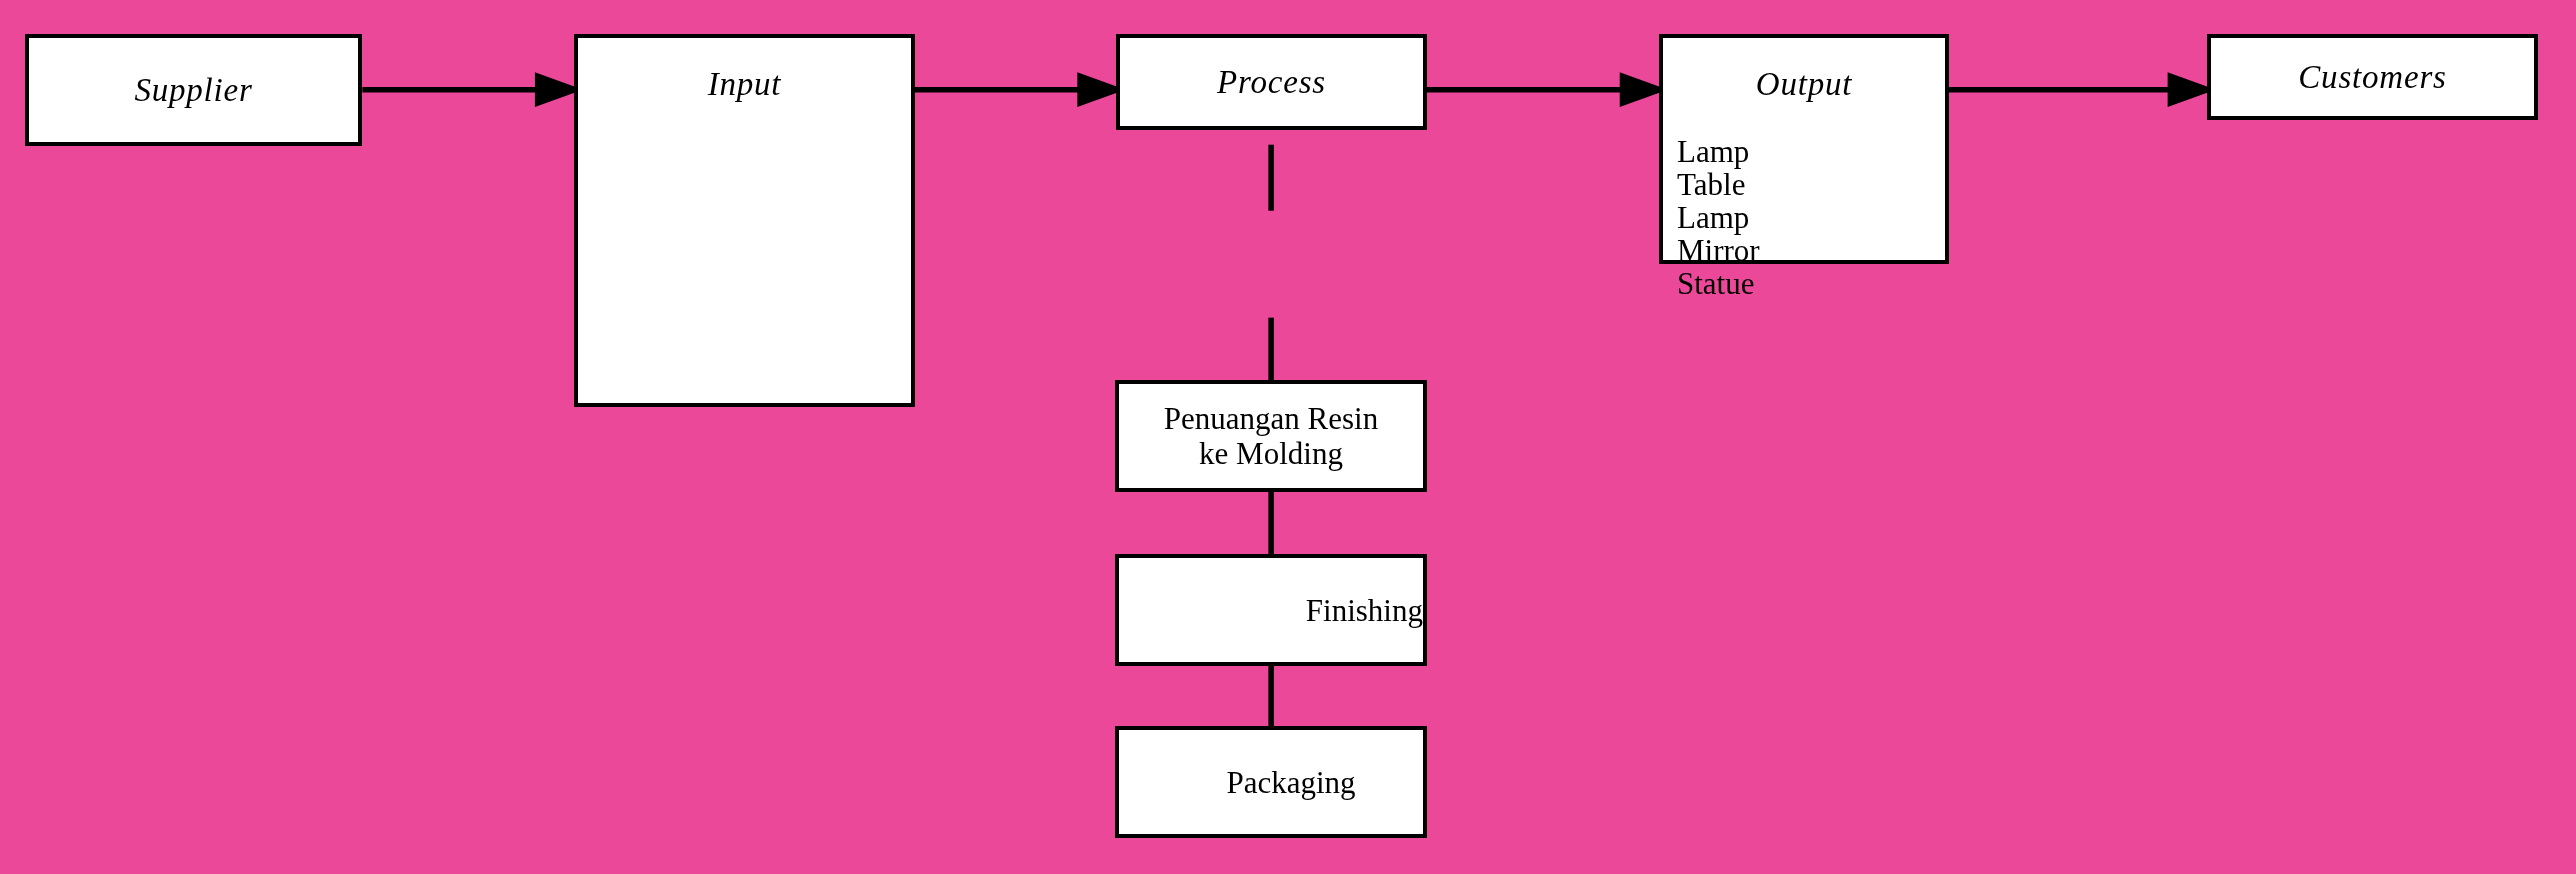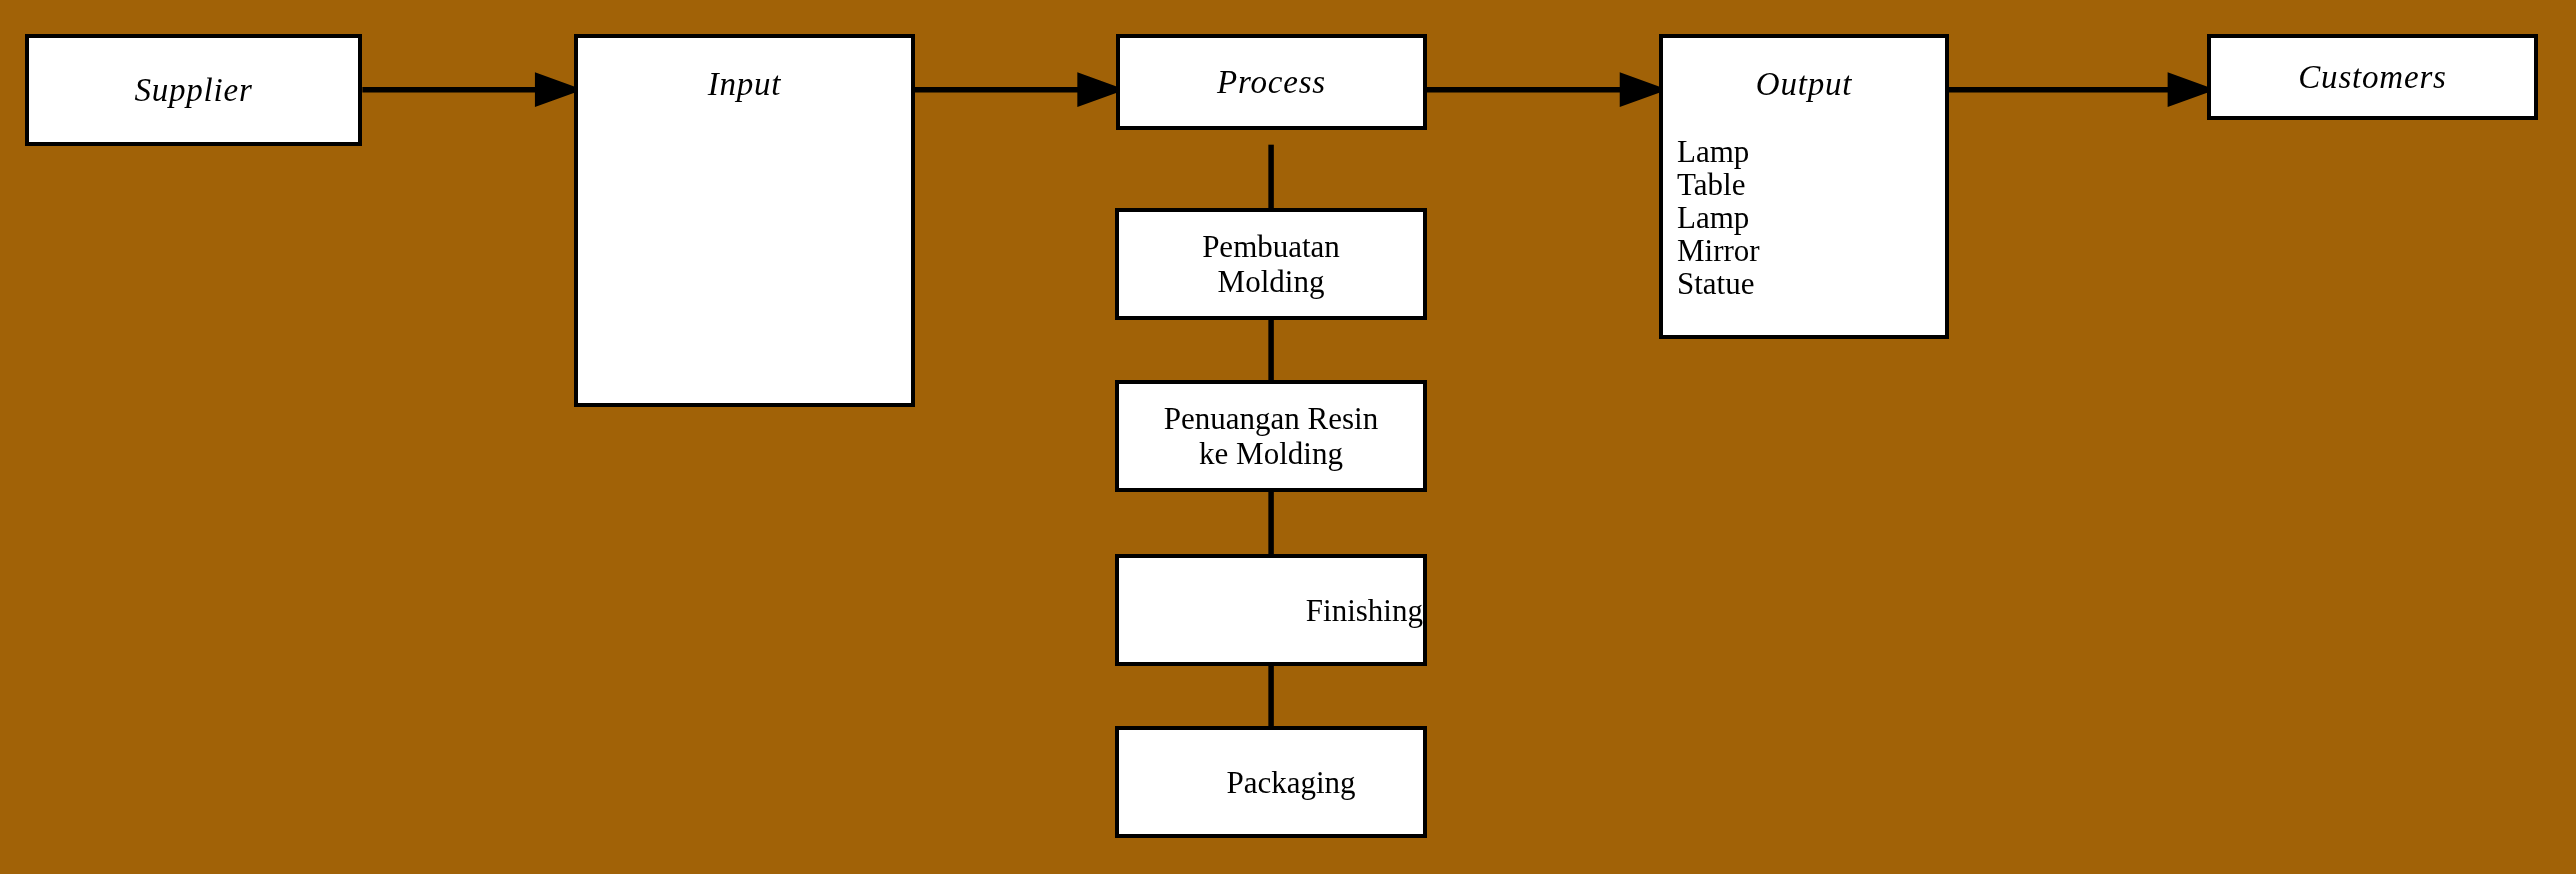--- a/index.html
+++ b/index.html
@@ -4,21 +4,21 @@
 <style>
   html, body {
     margin: 0;
     padding: 0;
     background: #ffffff;
   }
   .canvas {
     position: relative;
     width: 2576px;
     height: 875px;
-    background: #a16207;
+    background: #ec4899;
     font-family: "Liberation Serif", "DejaVu Serif", serif;
     color: #000000;
     overflow: hidden;
   }
   .connectors {
     position: absolute;
     left: 0;
     top: 0;
     width: 2576px;
     height: 875px;
@@ -59,21 +59,21 @@
   }
   .step-label {
     font-size: 31px;
     line-height: 35px;
     white-space: pre-line;
   }
   
   #node-supplier   { left: 25px;   top: 34px;  width: 337px; height: 112px; }
   #node-input      { left: 574px;  top: 34px;  width: 341px; height: 373px; }
   #node-process    { left: 1116px; top: 34px;  width: 311px; height: 96px; }
-  #node-output     { left: 1659px; top: 34px;  width: 290px; height: 305px; }
+  #node-output     { left: 1659px; top: 34px;  width: 290px; height: 230px; }
   #node-customers  { left: 2207px; top: 34px;  width: 331px; height: 86px; }
   .step            { left: 1115px; width: 312px; height: 112px; }
   #step-0 { top: 208px; }
   #step-1 { top: 380px; }
   #step-2 { top: 554px; justify-content: flex-end; }
   #step-3 { top: 726px; padding-left: 40px; }
 </style>
 </head>
 <body>
 
@@ -124,24 +124,20 @@
       <div class="list-line">Lamp</div>
       <div class="list-line">Mirror</div>
       <div class="list-line">Statue</div>
     </div>
   </div>
 
   <div class="box flex-center" id="node-customers">
     <span class="node-title">Customers</span>
   </div>
 
-  <div class="box step flex-center" id="step-0">
-    <span class="step-label">Pembuatan
-Molding</span>
-  </div>
 
   <div class="box step flex-center" id="step-1">
     <span class="step-label">Penuangan Resin
 ke Molding</span>
   </div>
 
   <div class="box step flex-center" id="step-2">
     <span class="step-label">Finishing</span>
   </div>
 

